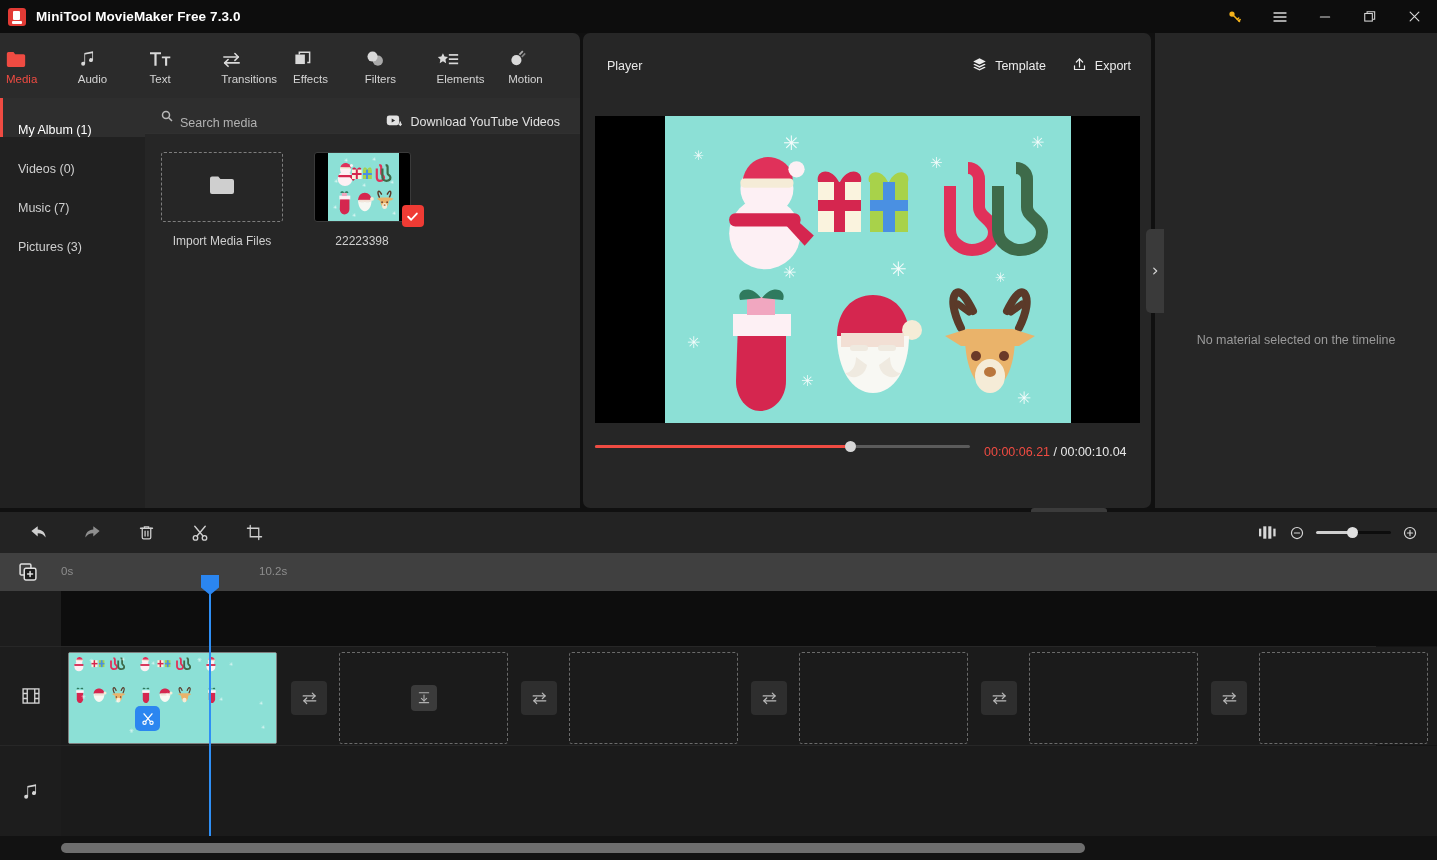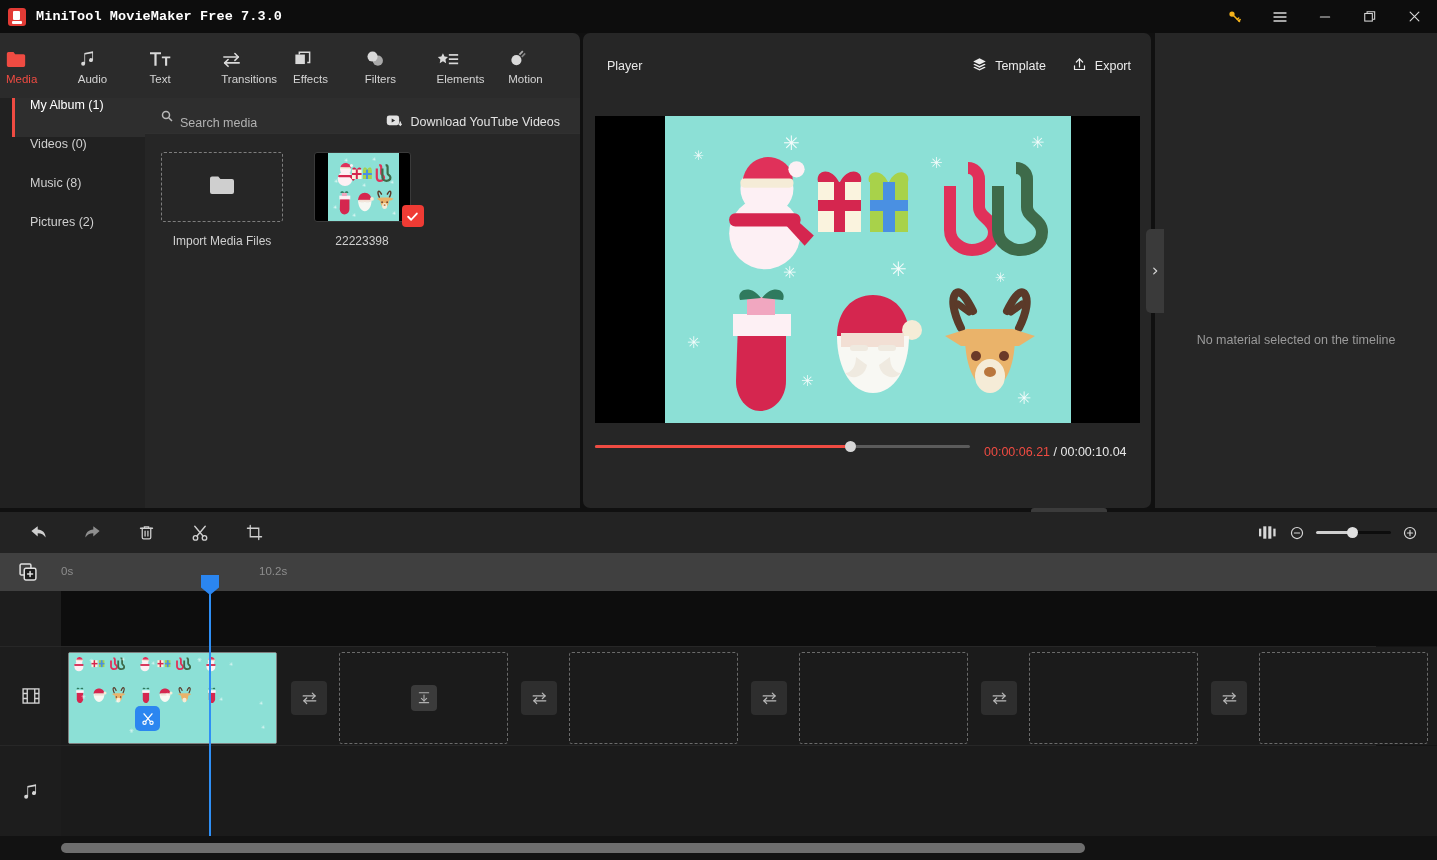--- a/index.html
+++ b/index.html
@@ -9,21 +9,21 @@
     font-family: "Liberation Sans", sans-serif;
     color: #e6e6e6;
     overflow: hidden;
     -webkit-font-smoothing: antialiased;
   }
   .app { position: relative; width: 1437px; height: 860px; background: #101010; }
 
   
   .titlebar {
     position: absolute; top: 0; left: 0; width: 1437px; height: 33px;
-    background: #0d0d0d; display: flex; align-items: center; font-family: Liberation Mono, monospace;
+    background: #0d0d0d; display: flex; align-items: center;
   }
   .logo {
     width: 18px; height: 18px; margin-left: 8px; border-radius: 3px;
     background: #e23b35; position: relative; flex: none;
   }
   .logo::after {
     content: ""; position: absolute; left: 5px; top: 3px; width: 7px; height: 9px;
     background: #fff; border-radius: 1px;
   }
   .logo::before {
@@ -57,22 +57,22 @@
   
   .media-panel {
     position: absolute; top: 98px; left: 0; width: 580px; height: 410px;
     background: #262626;
   }
   .album-list {
     position: absolute; top: 0; left: 0; width: 145px; height: 410px;
     background: #212121;
   }
   .album-item {
-    height: 39px; display: flex; align-items: flex-start; padding-left: 18px;
-    font-size: 12.5px; color: #cfcfcf; position: relative; margin-left: 12px;
+    height: 39px; display: flex; align-items: flex-end; padding-left: 18px;
+    font-size: 12.5px; color: #cfcfcf; position: relative;
   }
   .album-item.active { background: #2e2e2e; color: #ffffff; }
   .album-item.active::before {
     content: ""; position: absolute; left: 0; top: 0; width: 3px; height: 39px; background: #ef4b42;
   }
   .media-main { position: absolute; top: 0; left: 145px; width: 435px; height: 410px; background: #262626; }
   .media-topbar {
     height: 36px; display: flex; align-items: center; background: #2e2e2e;
     border-bottom: 1px solid #303030;
   }
@@ -334,24 +334,24 @@
 
   <div class="media-panel">
     <div class="album-list">
       <div class="album-item active">
         <span>My Album (1)</span>
       </div>
       <div class="album-item">
         <span>Videos (0)</span>
       </div>
       <div class="album-item">
-        <span>Music (8)</span>
+        <span>Music (7)</span>
       </div>
       <div class="album-item">
-        <span>Pictures (2)</span>
+        <span>Pictures (3)</span>
       </div>
     </div>
 
     <div class="media-main">
       <div class="media-topbar">
         <div class="search-wrap">
           <span class="sicon">
             <svg width="12" height="12" viewBox="0 0 24 24" fill="none" stroke="currentColor" stroke-width="3">
                 <circle cx="10" cy="10" r="7"></circle>
                 <path d="M15.5 15.5L22 22"></path>

